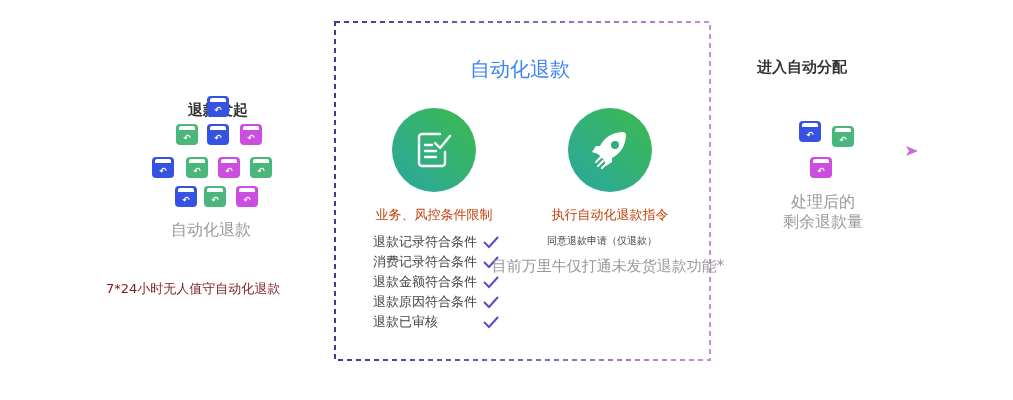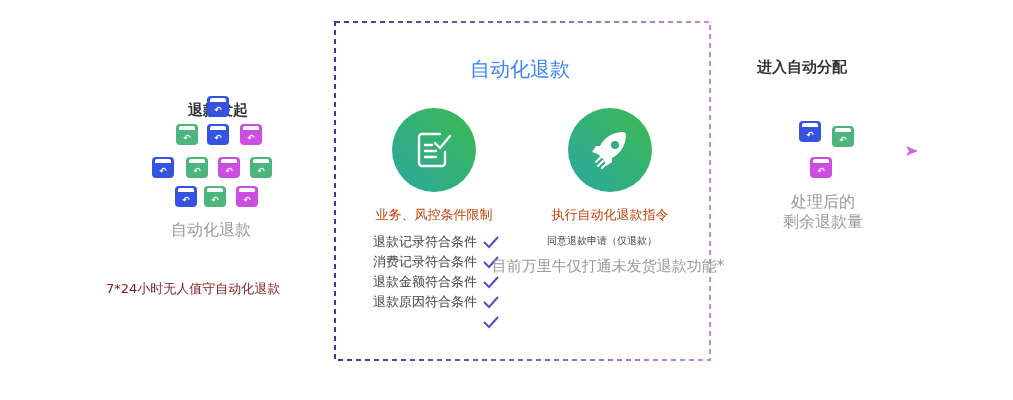--- a/index.html
+++ b/index.html
@@ -110,20 +110,21 @@
     <polyline points="43,35 48,40 58,28" fill="none" stroke="#fff" stroke-width="2.4" stroke-linecap="round" stroke-linejoin="round"></polyline>
   </svg>
 </div>
 <div class="abs step-title" style="left:434px;top:206px;">业务、风控条件限制</div>
 
 <div class="abs" style="left:373px;top:232px;">
   <div class="cond">退款记录符合条件</div>
   <div class="cond">消费记录符合条件</div>
   <div class="cond">退款金额符合条件</div>
   <div class="cond">退款原因符合条件</div>
+  <div class="cond">退款已审核</div>
 </div>
 <svg class="check" style="left:483px;top:235px;" viewBox="0 0 16 14">
     <polyline points="1,7 6,12 15,2" fill="none" stroke="#5b4bc4" stroke-width="2"></polyline>
   </svg>
 <svg class="check" style="left:483px;top:255px;" viewBox="0 0 16 14">
     <polyline points="1,7 6,12 15,2" fill="none" stroke="#5b4bc4" stroke-width="2"></polyline>
   </svg>
 <svg class="check" style="left:483px;top:275px;" viewBox="0 0 16 14">
     <polyline points="1,7 6,12 15,2" fill="none" stroke="#5b4bc4" stroke-width="2"></polyline>
   </svg>

